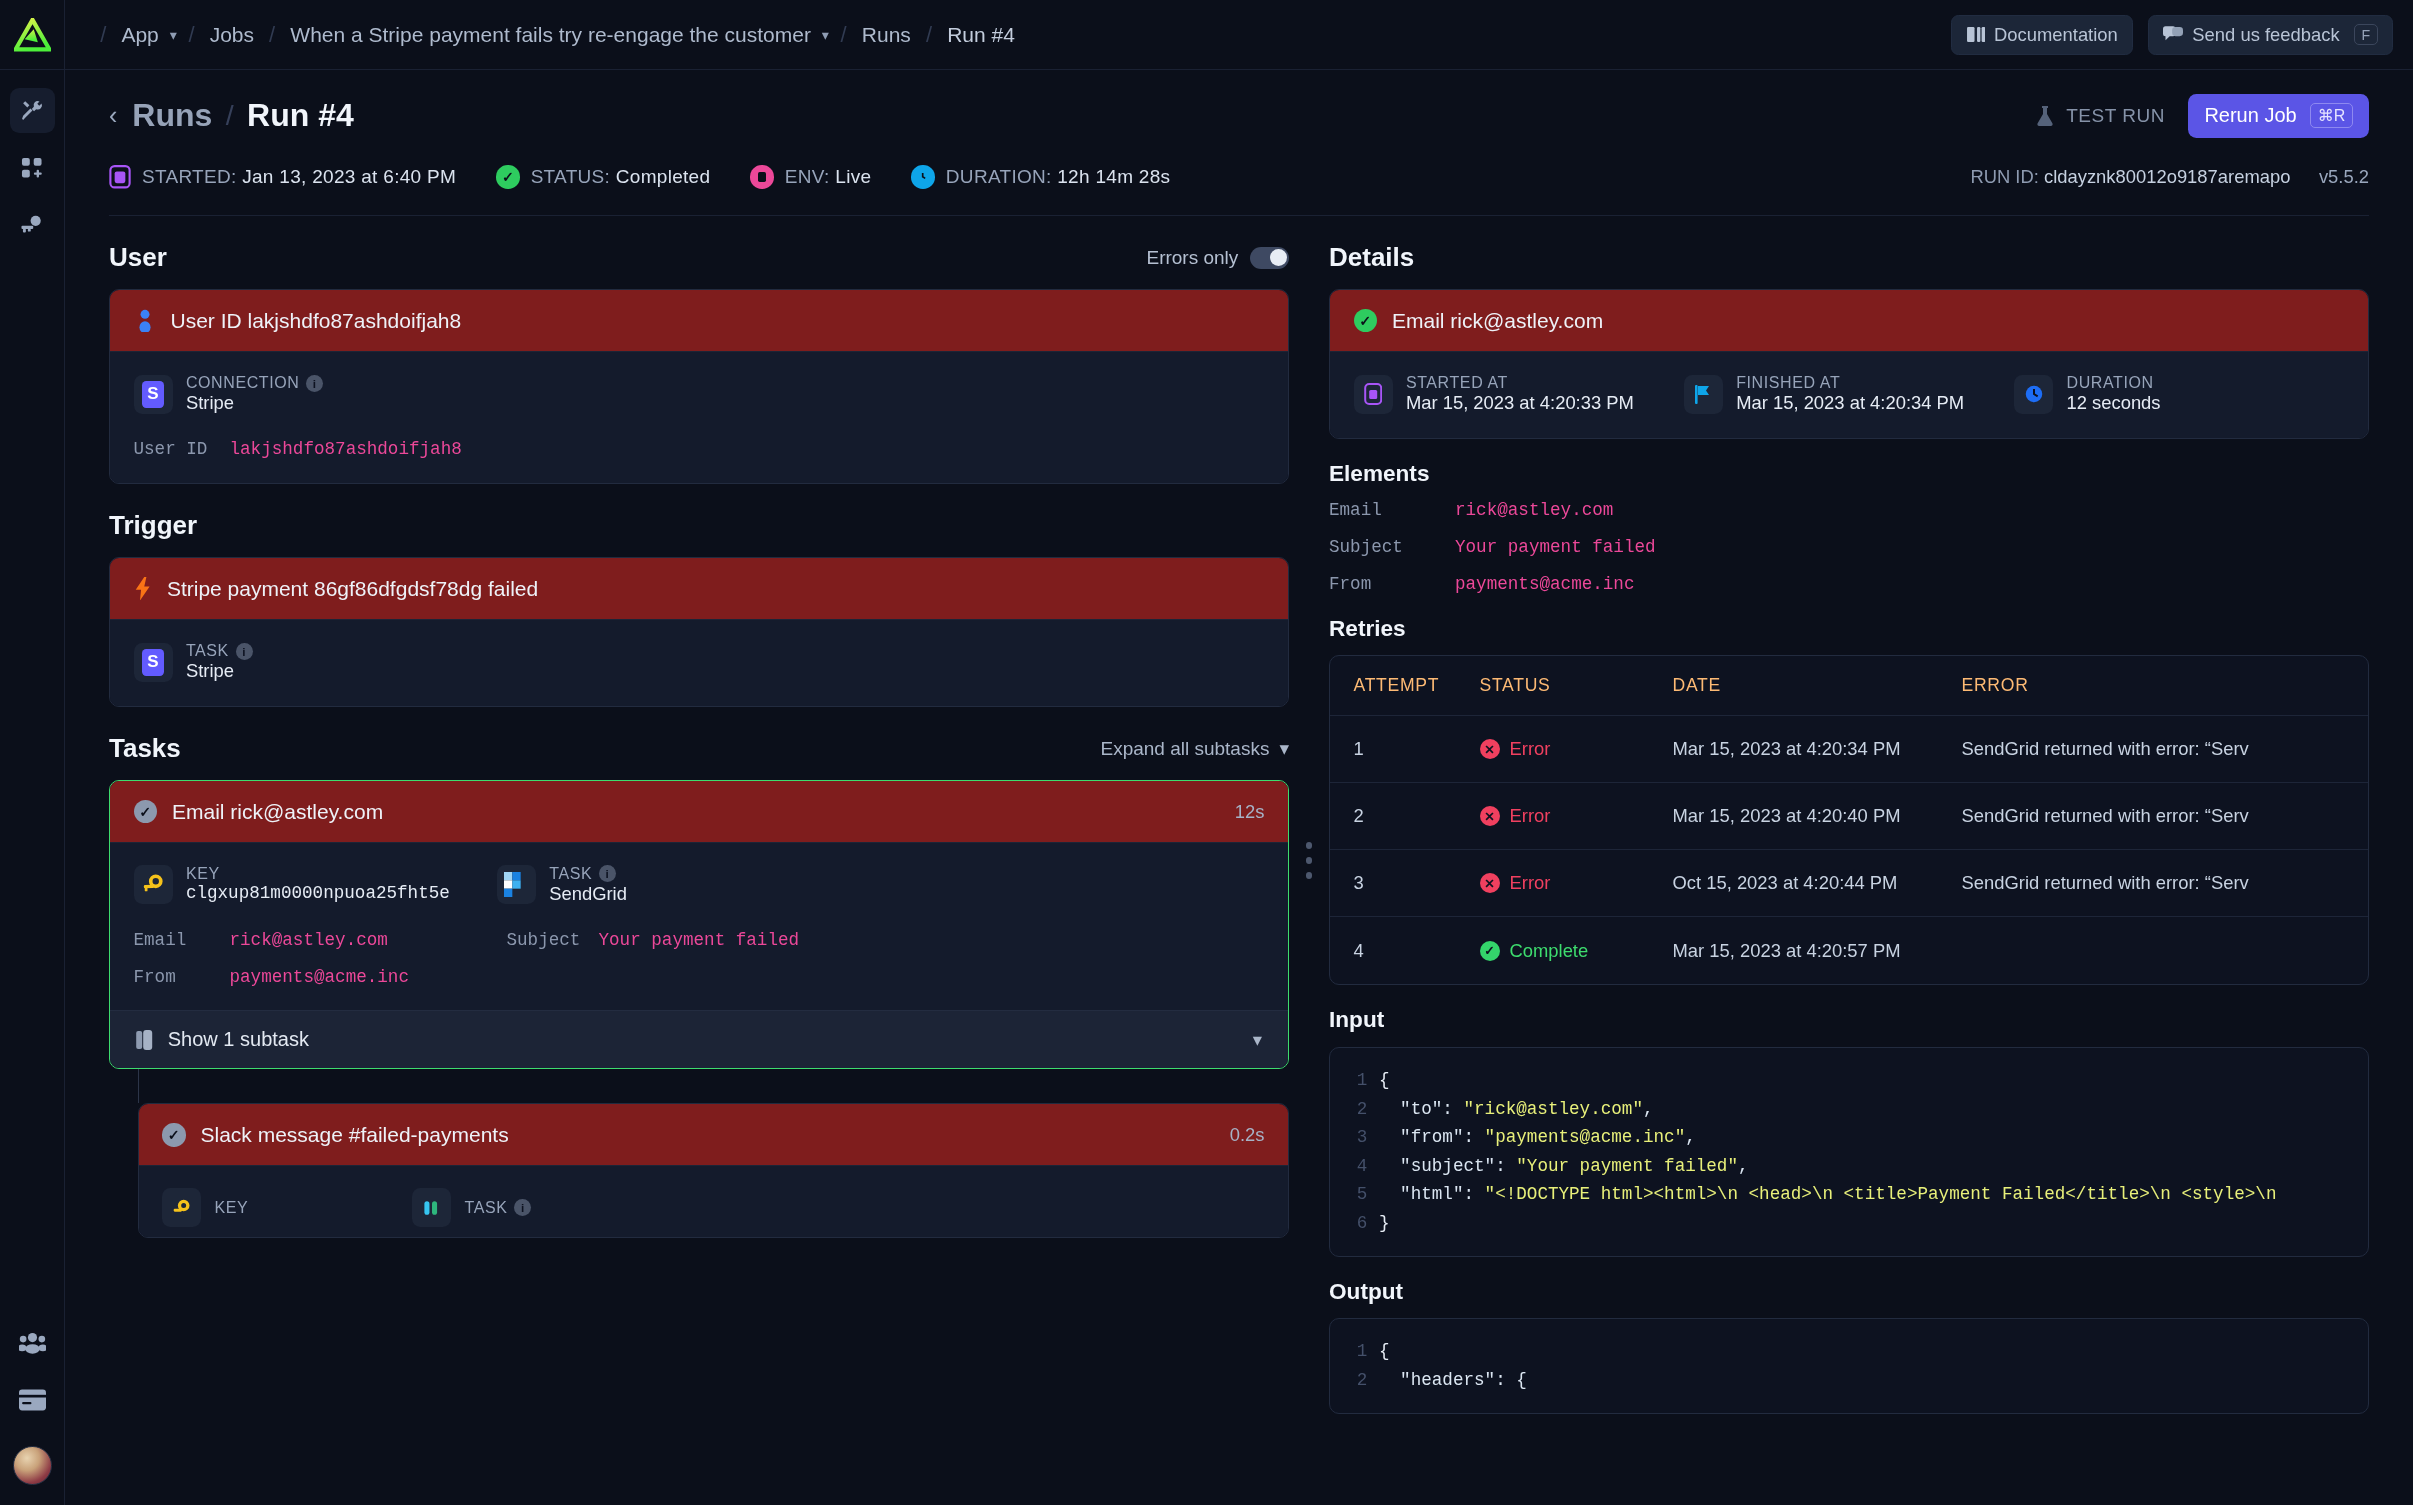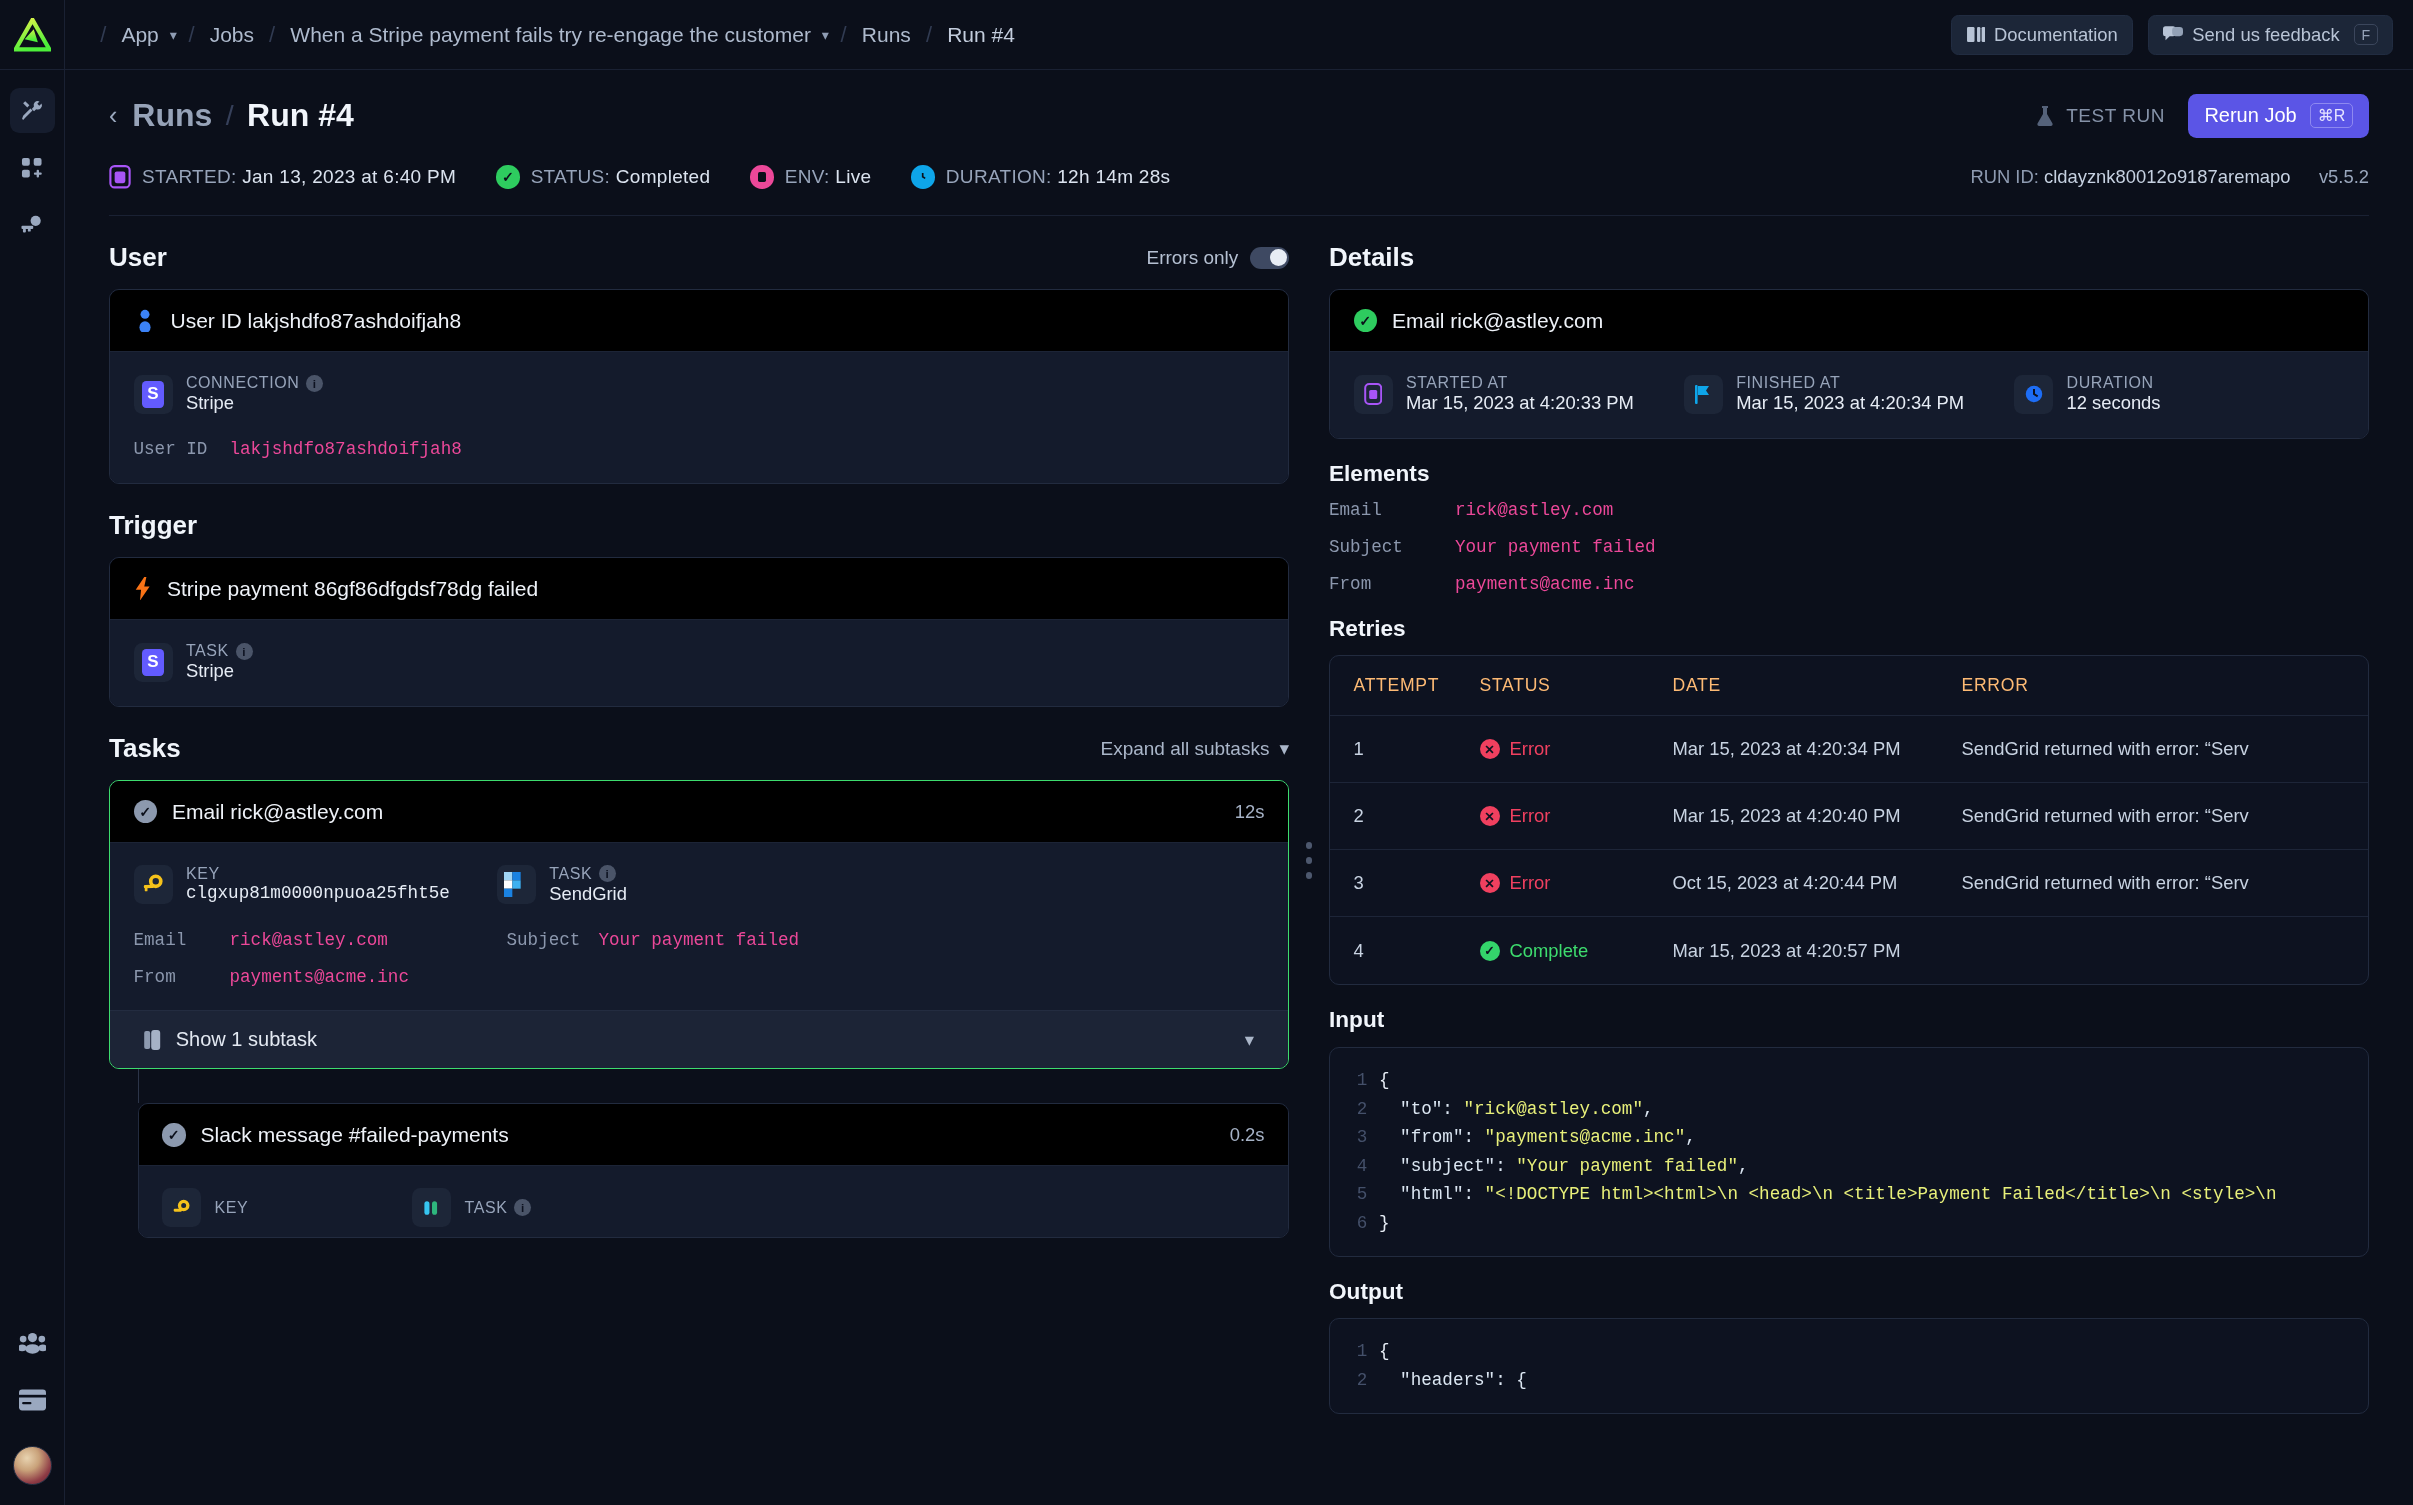--- a/index.html
+++ b/index.html
@@ -105,21 +105,21 @@
   .sec-right { margin-left: auto; display:flex; align-items:center; gap: 11.7px; }
   .errors-only { font-size: 19px; color: #b5c0d2; }
   .toggle {
     width: 39px; height: 22px; border-radius: 11px; background:#3e4962; position:relative;
   }
   .toggle i { position:absolute; right:2.5px; top:2.5px; width:17px; height:17px; border-radius:50%; background:#e8edf5; }
   .expand-all { font-size: 19px; color: #aab6c9; display:flex; align-items:center; gap: 10px; }
 
   
   .card { border: 0.8px solid #222b3f; border-radius: 10px; background:#0d1220; overflow: hidden; }
-  .card-head { padding: 18.4px 23.5px; display:flex; align-items:center; gap: 15px; border-bottom:0.8px solid #1c2436; background:#000000; }
+  .card-head { padding: 18.4px 23.5px; display:flex; align-items:center; gap: 15px; border-bottom:0.8px solid #1c2436; background:#7f1d1d; }
   .card-head .ttl { font-size: 21px; color: #eef2f8; }
   .card-head .dur { margin-left:auto; font-size: 18.4px; color: #a6b2c6; }
   .card-body { padding: 22px 23.5px 23.5px 23.5px; background:#141b2c; }
   .card.hl { border-color: #3ddc6e; }
 
   .chips { display:flex; gap: 47px; align-items:flex-start; }
   .chip { display:flex; gap: 13.4px; align-items:center; }
   .chip-ico {
     width: 39px; height: 39px; border-radius: 8.4px; background:#1d2638;
     display:flex; align-items:center; justify-content:center; flex:0 0 39px;
@@ -130,21 +130,21 @@
   .info-i {
     width: 17px; height:17px; border-radius:50%; background:#4a5468; color:#0d1220;
     font-size: 11.7px; font-weight:bold; display:inline-flex; align-items:center; justify-content:center;
   }
 
   .kv-grid { margin-top: 25px; display: grid; grid-template-columns: 96px 277px 92px auto; row-gap: 17px; align-items: baseline; }
   .kv-k { font-family:"Liberation Mono", monospace; font-size: 17.6px; color:#8b97ad; }
   .kv-v { font-family:"Liberation Mono", monospace; font-size: 17.6px; color:#ec4899; }
 
   .sub-toggle {
-    background:#1c2436; padding: 17px 34px; display:flex; align-items:center; gap: 13.4px;
+    background:#1c2436; padding: 17px 26px; display:flex; align-items:center; gap: 13.4px;
     border-top: 0.8px solid #232c40;
   }
   .sub-toggle .t { font-size: 20px; color:#e3e9f2; }
   .sub-toggle .c { margin-left:auto; color:#aab6c9; font-size: 18.4px; }
   .conn-wrap { padding-left: 28.5px; }
   .conn-line { width: 1.7px; height: 34px; background:#2c3549; }
 
   
   .detail-meta { display:flex; gap: 0; }
   .dm { display:flex; gap: 13.4px; align-items:center; width: 33.33%; }

